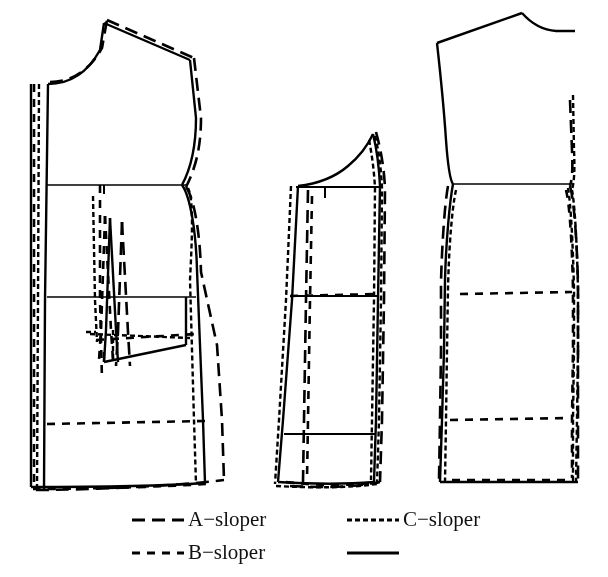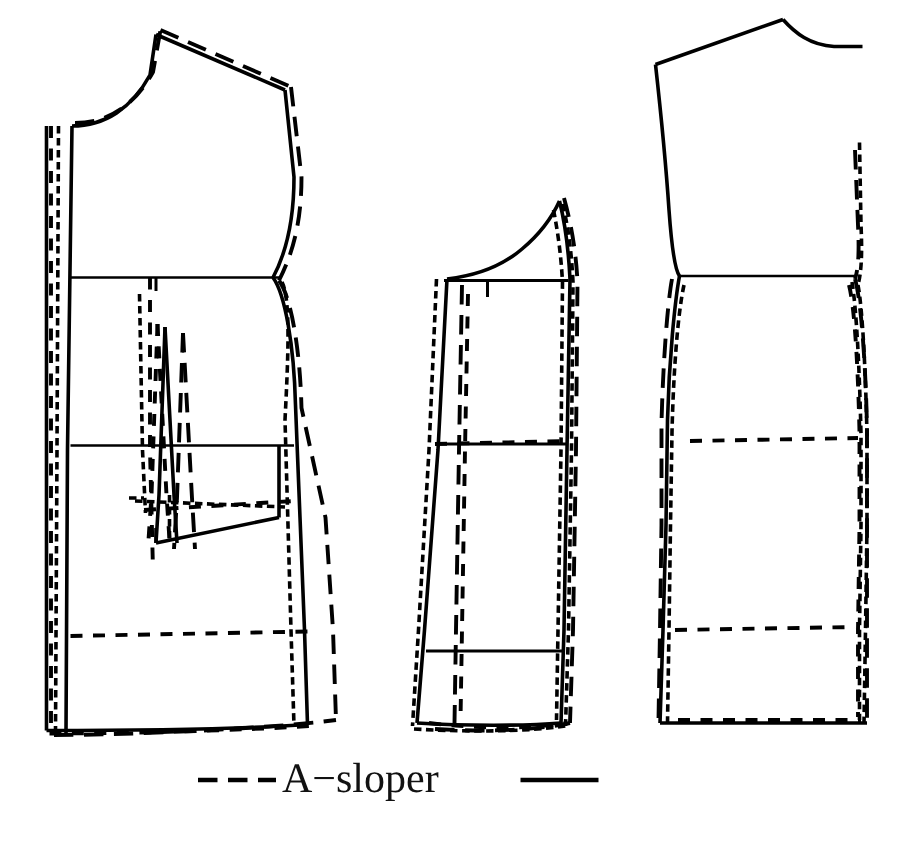--- a/index.html
+++ b/index.html
@@ -41,21 +41,21 @@
     gap: 2px;
   }
   .legend-swatch {
     width: 56px;
     height: 14px;
     flex: 0 0 56px;
   }
   .legend-swatch svg { display: block; }
   .legend-label {
     font-family: "Liberation Serif", "DejaVu Serif", serif;
-    font-size: 28px;
+    font-size: 21px;
     color: #111111;
     letter-spacing: 0px;
     white-space: nowrap;
   }
 </style>
 </head>
 <body>
 
 <div id="page">
 
@@ -202,21 +202,37 @@
 
     <div class="legend-entry">
       <span class="legend-swatch">
         <svg width="56" height="14" viewBox="0 0 56 14">
             <line x1="2" y1="7" x2="54" y2="7" stroke="#000" stroke-width="3" stroke-dasharray="13,7"></line>
           </svg>
       </span>
       <span class="legend-label">A−sloper</span>
     </div>
 
-
+    <div class="legend-entry">
+      <span class="legend-swatch">
+        <svg width="56" height="14" viewBox="0 0 56 14">
+            <line x1="2" y1="7" x2="54" y2="7" stroke="#000" stroke-width="3" stroke-dasharray="5,3"></line>
+          </svg>
+      </span>
+      <span class="legend-label">C−sloper</span>
+    </div>
+
+    <div class="legend-entry">
+      <span class="legend-swatch">
+        <svg width="56" height="14" viewBox="0 0 56 14">
+            <line x1="2" y1="7" x2="54" y2="7" stroke="#000" stroke-width="3" stroke-dasharray="8,7"></line>
+          </svg>
+      </span>
+      <span class="legend-label">B−sloper</span>
+    </div>
 
     <div class="legend-entry">
       <span class="legend-swatch">
         <svg width="56" height="14" viewBox="0 0 56 14">
             <line x1="2" y1="7" x2="54" y2="7" stroke="#000" stroke-width="3"></line>
           </svg>
       </span>
     </div>
 
   </div>

